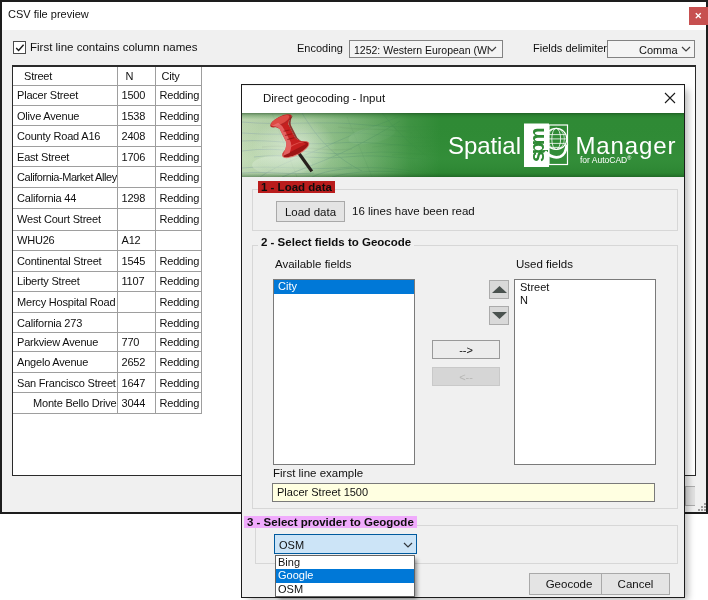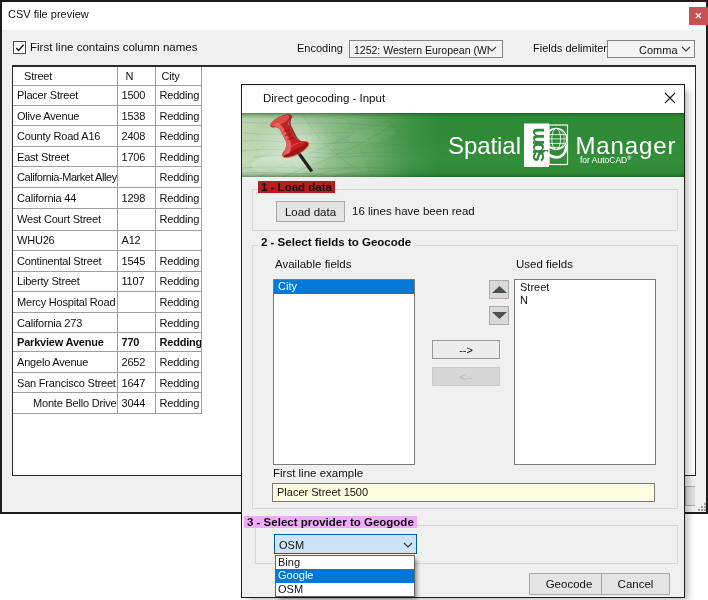--- a/index.html
+++ b/index.html
@@ -125,21 +125,21 @@
   <tr style="height:20.56px;">
         <td style="border-right:1px solid #9e9e9e;border-bottom:1px solid #9e9e9e;padding:0 0 0 4px;overflow:hidden;white-space:nowrap;">Mercy Hospital Road</td>
         <td style="border-right:1px solid #9e9e9e;border-bottom:1px solid #9e9e9e;padding:0 0 0 4px;overflow:hidden;white-space:nowrap;">&nbsp;</td>
         <td style="border-right:1px solid #9e9e9e;border-bottom:1px solid #9e9e9e;padding:0 0 0 4px;overflow:hidden;white-space:nowrap;">Redding</td>
       </tr>
   <tr style="height:20.56px;">
         <td style="border-right:1px solid #9e9e9e;border-bottom:1px solid #9e9e9e;padding:0 0 0 4px;overflow:hidden;white-space:nowrap;">California 273</td>
         <td style="border-right:1px solid #9e9e9e;border-bottom:1px solid #9e9e9e;padding:0 0 0 4px;overflow:hidden;white-space:nowrap;">&nbsp;</td>
         <td style="border-right:1px solid #9e9e9e;border-bottom:1px solid #9e9e9e;padding:0 0 0 4px;overflow:hidden;white-space:nowrap;">Redding</td>
       </tr>
-  <tr style="height:19px;font-weight:bold;">
+  <tr style="height:19px;">
         <td style="border-right:1px solid #9e9e9e;border-bottom:1px solid #9e9e9e;padding:0 0 0 4px;overflow:hidden;white-space:nowrap;">Parkview Avenue</td>
         <td style="border-right:1px solid #9e9e9e;border-bottom:1px solid #9e9e9e;padding:0 0 0 4px;overflow:hidden;white-space:nowrap;">770</td>
         <td style="border-right:1px solid #9e9e9e;border-bottom:1px solid #9e9e9e;padding:0 0 0 4px;overflow:hidden;white-space:nowrap;">Redding</td>
       </tr>
   <tr style="height:20.56px;">
         <td style="border-right:1px solid #9e9e9e;border-bottom:1px solid #9e9e9e;padding:0 0 0 4px;overflow:hidden;white-space:nowrap;">Angelo Avenue</td>
         <td style="border-right:1px solid #9e9e9e;border-bottom:1px solid #9e9e9e;padding:0 0 0 4px;overflow:hidden;white-space:nowrap;">2652</td>
         <td style="border-right:1px solid #9e9e9e;border-bottom:1px solid #9e9e9e;padding:0 0 0 4px;overflow:hidden;white-space:nowrap;">Redding</td>
       </tr>
   <tr style="height:20.56px;">

